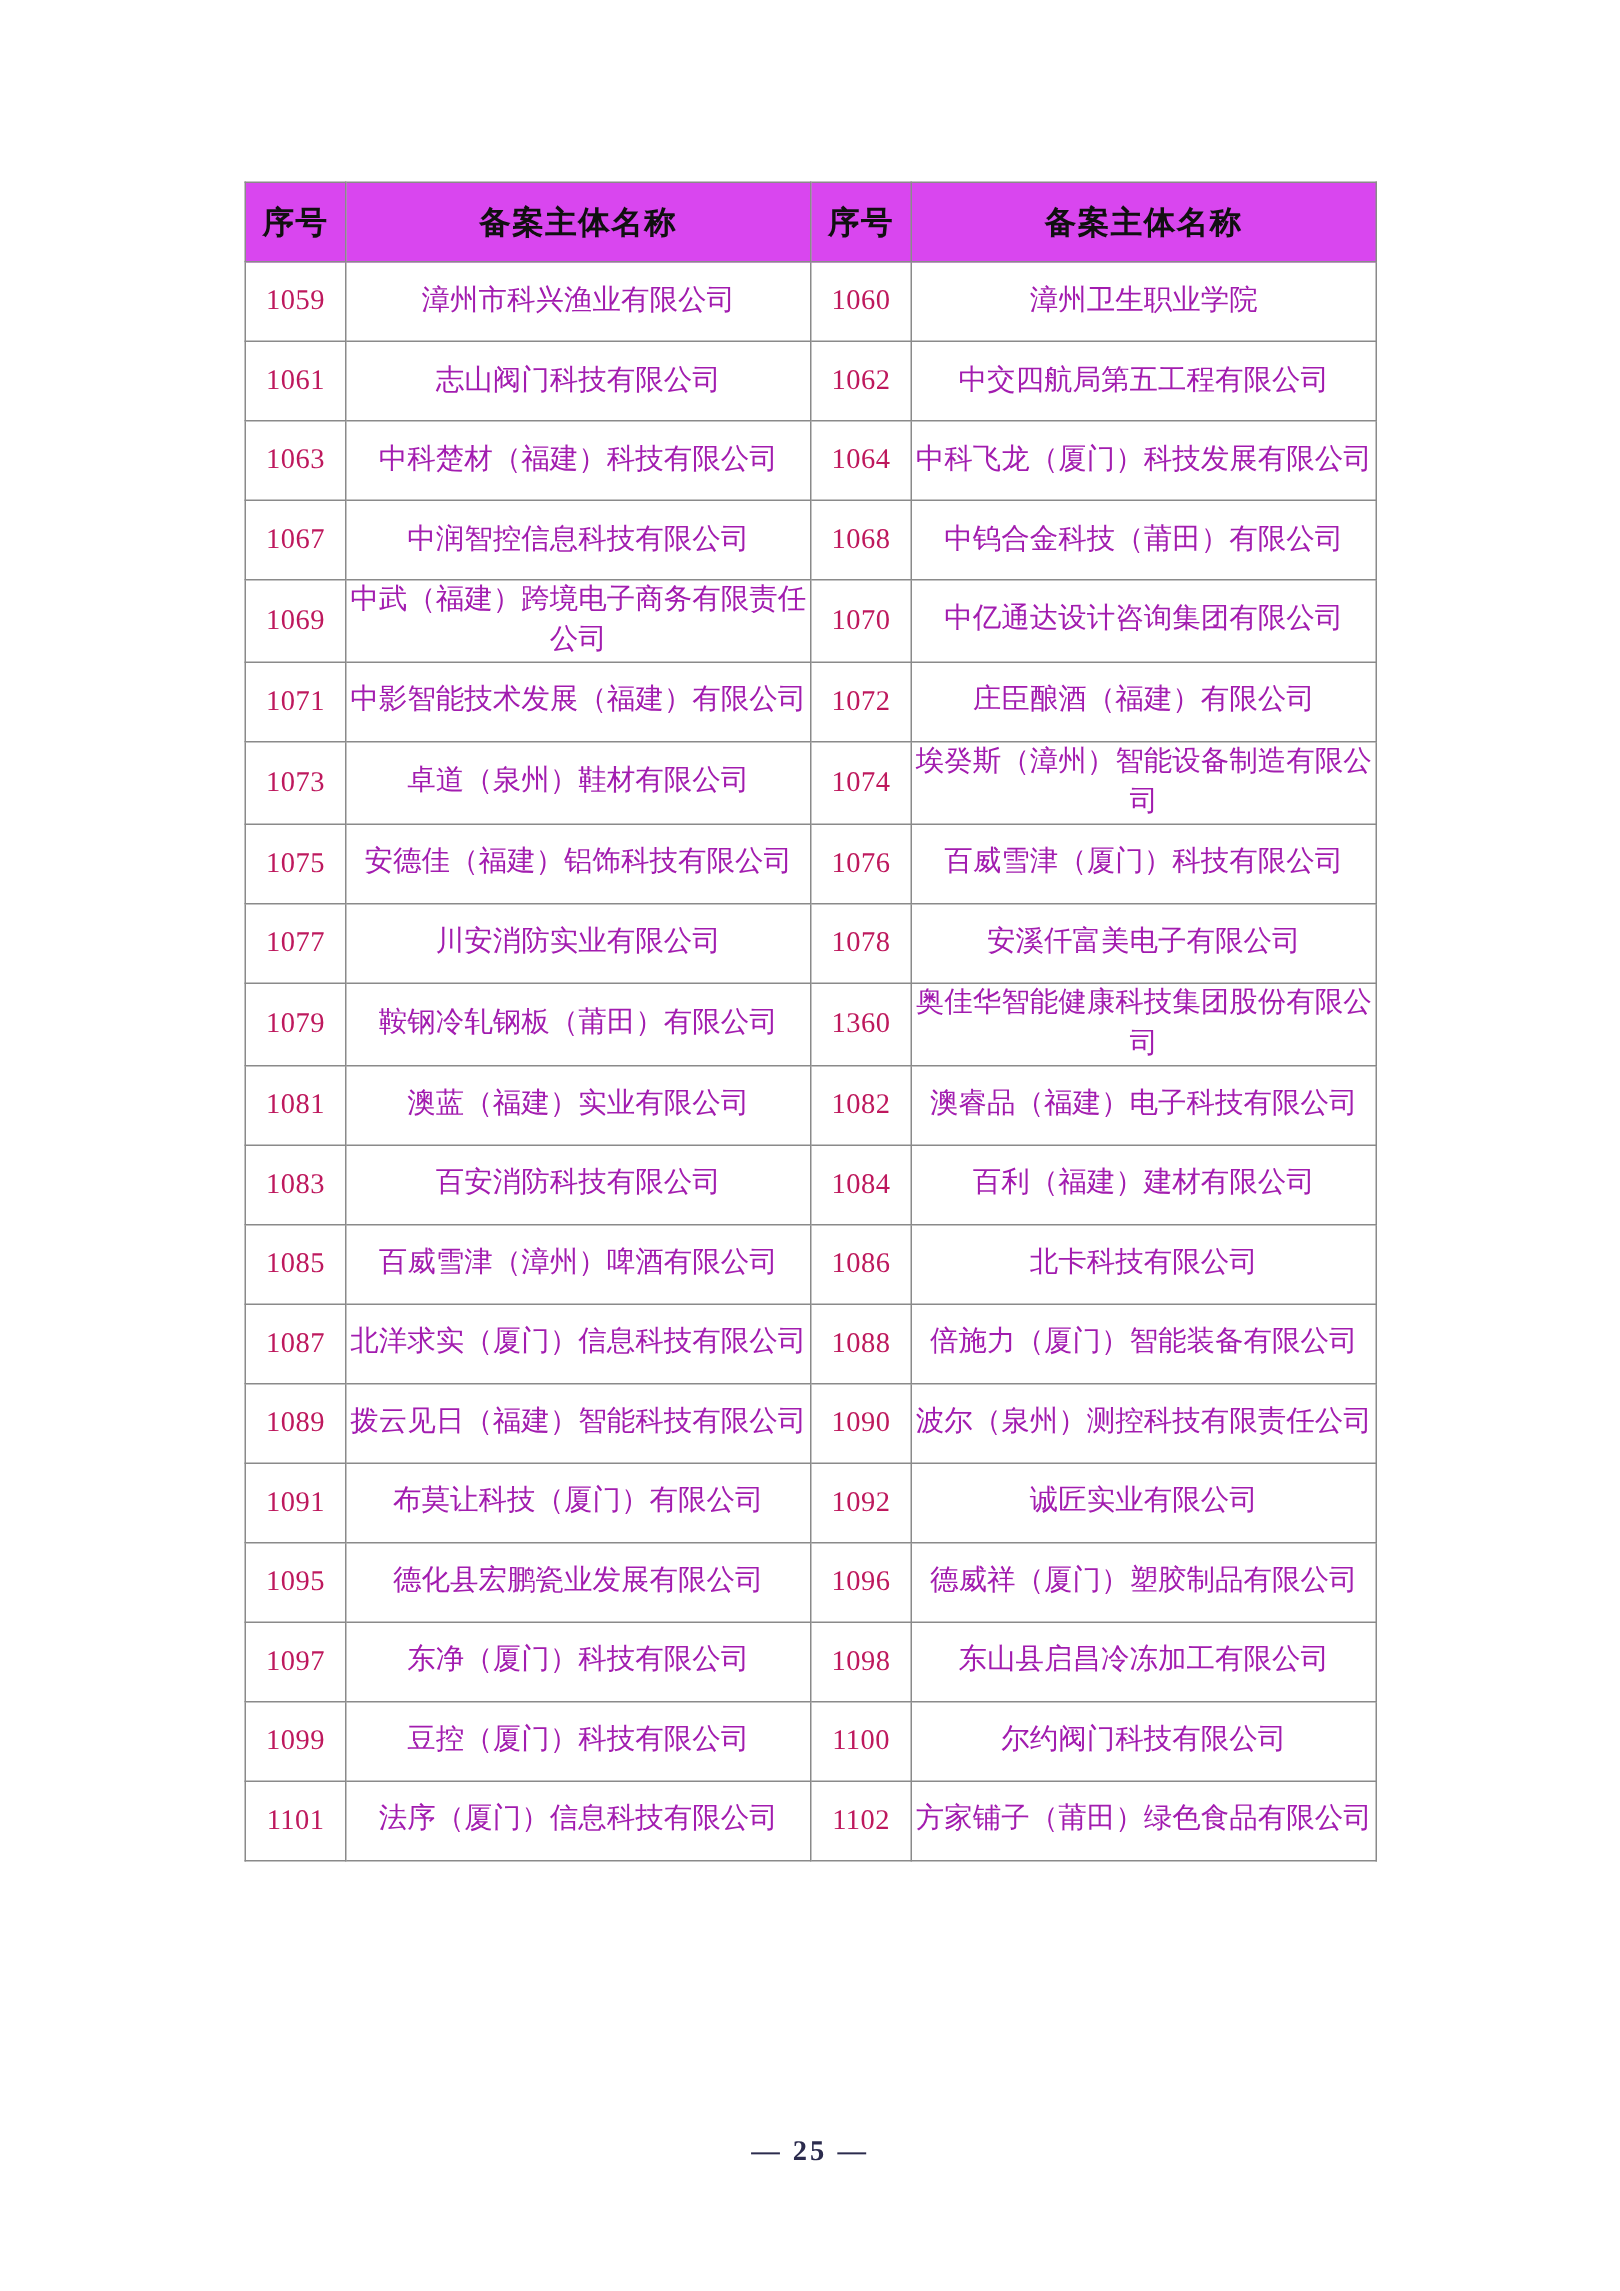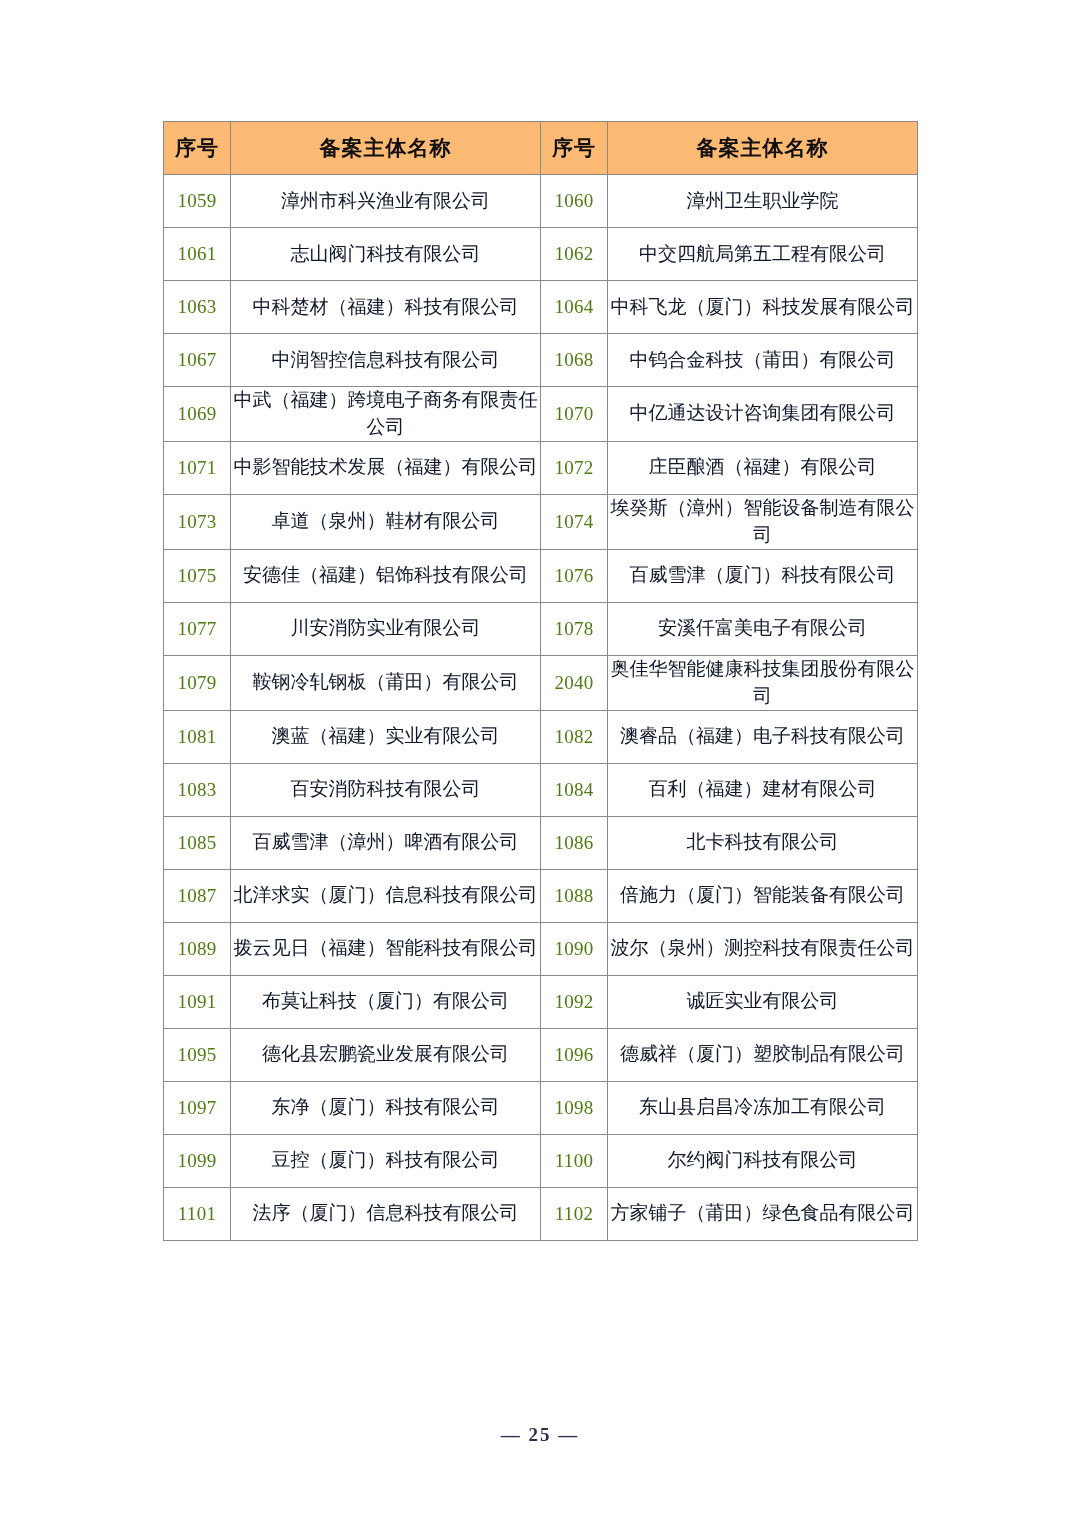--- a/index.html
+++ b/index.html
@@ -43,42 +43,42 @@
 
   table.registry th,
   table.registry td {
     border: 1px solid #8a8a8a;
     padding: 0;
     vertical-align: middle;
     text-align: center;
   }
 
   table.registry thead th {
-    background: #fdba74;
+    background: #d946ef;
     height: 52px;
     font-weight: bold;
     font-size: 21px;
     letter-spacing: 1px;
     color: #101010;
   }
 
   table.registry tbody tr { height: 53px; }
 
   td.seq {
     font-size: 19px;
     font-family: "Liberation Serif", "DejaVu Serif", serif;
     letter-spacing: 0.3px;
-    color: #4d7c0f;
+    color: #be185d;
   }
 
   td.name {
     font-size: 19px;
     line-height: 1.42;
     padding: 3px 8px;
-    color: #0f172a;
+    color: #a21caf;
     word-break: break-all;
   }
 
   td.name .txt {
     display: block;
   }
 
   .footer {
     position: absolute;
     left: 0;
@@ -201,21 +201,21 @@
             <td class="seq"><span class="txt">1078</span></td>
             <td class="name">
               <span class="txt">安溪仟富美电子有限公司</span>
             </td>
           </tr>
           <tr>
             <td class="seq"><span class="txt">1079</span></td>
             <td class="name">
               <span class="txt">鞍钢冷轧钢板（莆田）有限公司</span>
             </td>
-            <td class="seq"><span class="txt">2040</span></td>
+            <td class="seq"><span class="txt">1360</span></td>
             <td class="name">
               <span class="txt">奥佳华智能健康科技集团股份有限公司</span>
             </td>
           </tr>
           <tr>
             <td class="seq"><span class="txt">1081</span></td>
             <td class="name">
               <span class="txt">澳蓝（福建）实业有限公司</span>
             </td>
             <td class="seq"><span class="txt">1082</span></td>

